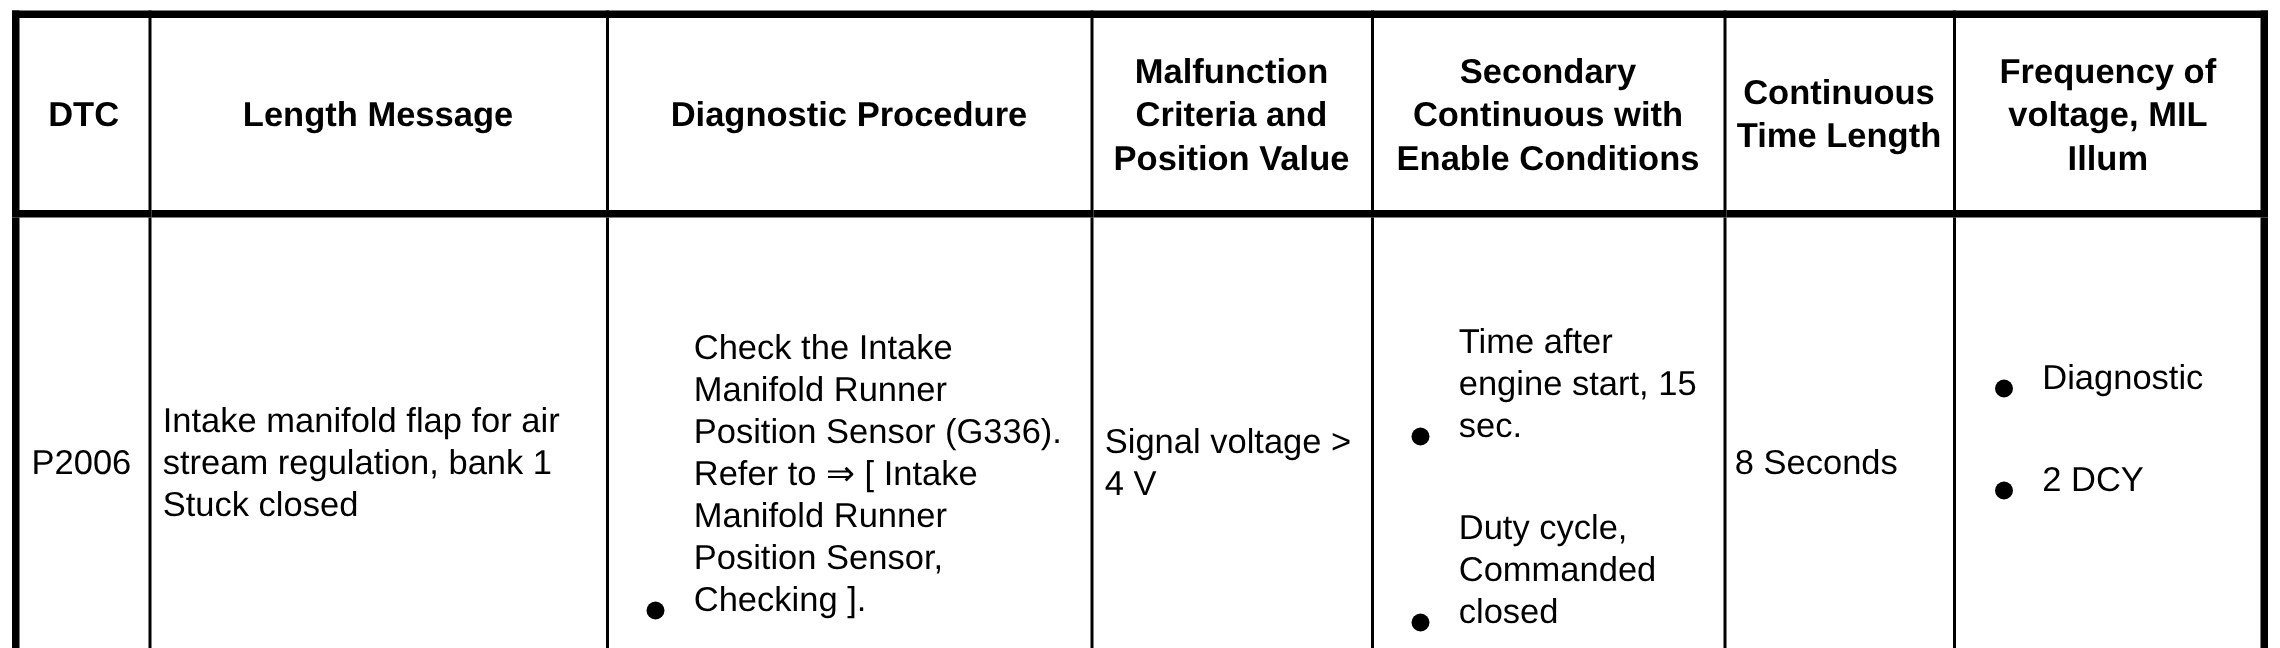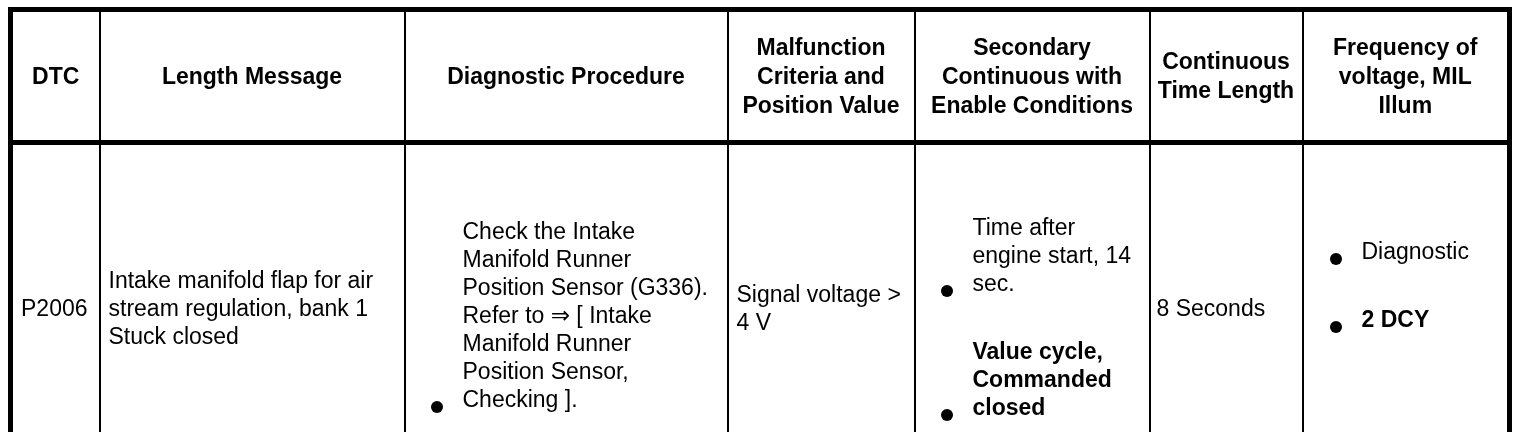--- a/index.html
+++ b/index.html
@@ -62,21 +62,21 @@
   td.c-malf { padding: 0 4px 0 8px; }
   td.c-sec  { vertical-align: top; padding: 18px 4px 0 0; }
   td.c-mon  { padding-left: 6px; }
   td.c-freq { padding-bottom: 46px; }
 
   .bullet-item {
     display: flex;
     align-items: flex-end;
     margin-left: 25px;
   }
-  .bullet-item + .bullet-item { margin-top: 40px; font-weight: bold; }
+  .bullet-item + .bullet-item { margin-top: 40px; }
   .bullet-dot {
     flex: 0 0 auto;
     width: 12px;
     height: 12px;
     border-radius: 50%;
     background: #000000;
     margin: 8px 20px 0 0;
   }
   .bullet-text { display: block; }
 </style>
@@ -116,25 +116,25 @@
             <span class="bullet-dot"></span>
             <span class="bullet-text">Check the Intake Manifold Runner Position Sensor (G336). Refer to ⇒ [ Intake Manifold Runner Position Sensor, Checking ].</span>
           </div>
         </td>
 
         <td class="c-malf">Signal voltage &gt; 4 V</td>
 
         <td class="c-sec">
           <div class="bullet-item">
             <span class="bullet-dot"></span>
-            <span class="bullet-text">Time after engine start, 14 sec.</span>
+            <span class="bullet-text">Time after engine start, 15 sec.</span>
           </div>
           <div class="bullet-item">
             <span class="bullet-dot"></span>
-            <span class="bullet-text">Value cycle, Commanded closed</span>
+            <span class="bullet-text">Duty cycle, Commanded closed</span>
           </div>
         </td>
 
         <td class="c-mon">8 Seconds</td>
 
         <td class="c-freq">
           <div class="bullet-item">
             <span class="bullet-dot"></span>
             <span class="bullet-text">Diagnostic</span>
           </div>

